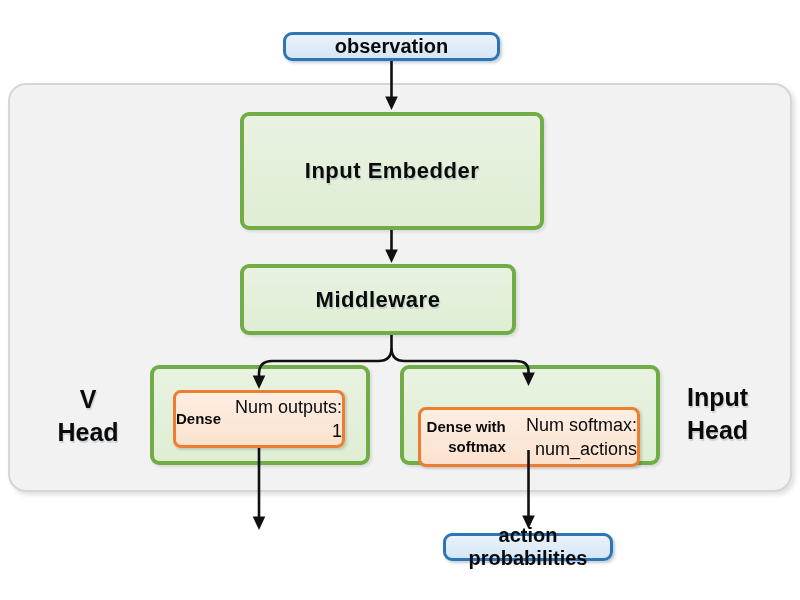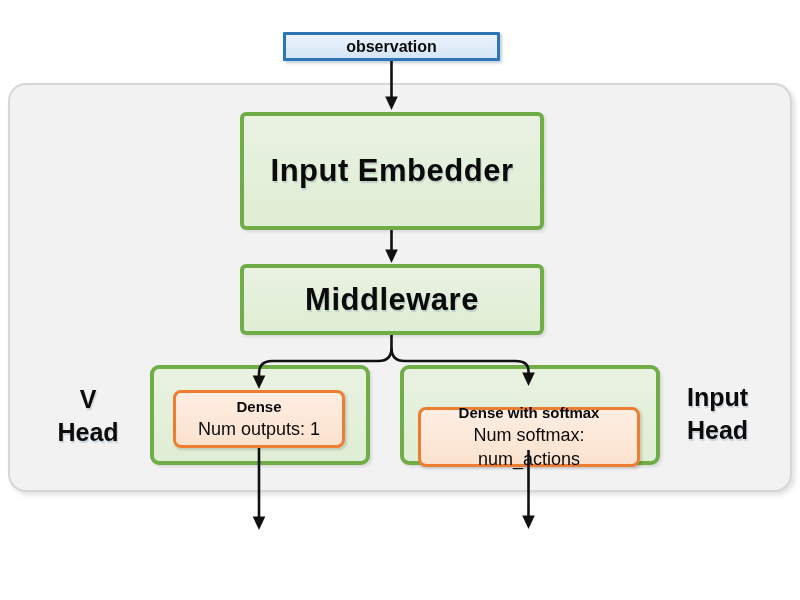--- a/index.html
+++ b/index.html
@@ -11,36 +11,37 @@
     position:absolute;left:8px;top:83px;width:784px;height:409px;
     box-sizing:border-box;background:#f2f2f2;border:2px solid #d6d6d6;
     border-radius:18px;box-shadow:3px 3px 5px rgba(0,0,0,0.12);
   }
   .box{
     position:absolute;box-sizing:border-box;display:flex;
     align-items:center;justify-content:center;text-align:center;
   }
   .blue{
     background:linear-gradient(#eaf2fb,#d5e6f6);
-    border:3px solid #2e75b6;border-radius:1px;
-    font-weight:bold;font-size:16px;color:#0b0b0b;
+    border:3px solid #2e75b6;border-radius:9px;
+    font-weight:bold;font-size:20px;color:#0b0b0b;
     box-shadow:2px 2px 3px rgba(80,110,140,0.35);
   }
   .green{
     background:linear-gradient(#e9f2e1,#dfeed4);
     border:4px solid #70ad47;border-radius:9px;
     font-weight:bold;color:#0b0b0b;
     box-shadow:2px 2px 3px rgba(0,0,0,0.10);
   }
-  .big{font-size:31px;letter-spacing:0.5px;text-shadow:1px 1.5px 1px rgba(130,150,170,0.35);border-radius:6px;}
+  .big{font-size:22px;letter-spacing:0.5px;text-shadow:1px 1.5px 1px rgba(130,150,170,0.35);}
   .orange{
     background:linear-gradient(#fdeee2,#fbe2cf);
     border:3px solid #ed7d31;border-radius:8px;
-    flex-direction:column;line-height:1.35;color:#0b0b0b;
+    flex-direction:row;line-height:1.35;color:#0b0b0b;
     box-shadow:1.5px 1.5px 2.5px rgba(0,0,0,0.15);
+    text-align:right;
   }
   .orange .t1{font-weight:bold;font-size:15px;}
   .orange .t2{font-weight:normal;font-size:18px;}
   .headlabel{
     position:absolute;text-align:center;font-weight:bold;font-size:25px;
     line-height:33px;color:#0b0b0b;text-shadow:1px 1.5px 1px rgba(130,150,170,0.35);
   }
   svg.arrows{position:absolute;left:0;top:0;width:800px;height:600px;pointer-events:none;}
   svg.arrows path{fill:none;stroke:#101010;stroke-width:2.6px;}
   svg.arrows polygon{fill:#101010;stroke:none;}
@@ -53,21 +54,21 @@
   <div class="panel"></div>
 
   <div class="box blue" style="left:283px;top:32px;width:217px;height:29px;">
     <span>observation</span>
   </div>
 
   <div class="box green big" style="left:240px;top:112px;width:304px;height:118px;">
     <span>Input Embedder</span>
   </div>
 
-  <div class="box green big" style="left:240px;top:264px;width:304px;height:71px;">
+  <div class="box green big" style="left:240px;top:264px;width:276px;height:71px;">
     <span>Middleware</span>
   </div>
 
   <div class="box green" style="left:150px;top:365px;width:220px;height:100px;"></div>
 
   <div class="box green" style="left:400px;top:365px;width:260px;height:100px;"></div>
 
   <div class="box orange" style="left:173px;top:390px;width:172px;height:58px;">
     <span class="t1">Dense</span>
     <span class="t2">Num outputs: 1</span>
@@ -82,20 +83,23 @@
     <div>V</div>
     <div>Head</div>
   </div>
 
   <div class="headlabel" style="left:650px;top:381px;width:135px;">
     <div>Input</div>
     <div>Head</div>
   </div>
 
 
+  <div class="box blue" style="left:443px;top:533px;width:170px;height:28px;">
+    <span>action probabilities</span>
+  </div>
 
   <svg class="arrows" viewBox="0 0 800 600">
     <g>
       <path d="M391.5,61 V97"></path>
       <polygon points="391.5,110 385.2,96.5 397.8,96.5"></polygon>
     </g>
     <g>
       <path d="M391.5,230 V250"></path>
       <polygon points="391.5,263 385.2,249.5 397.8,249.5"></polygon>
     </g>

